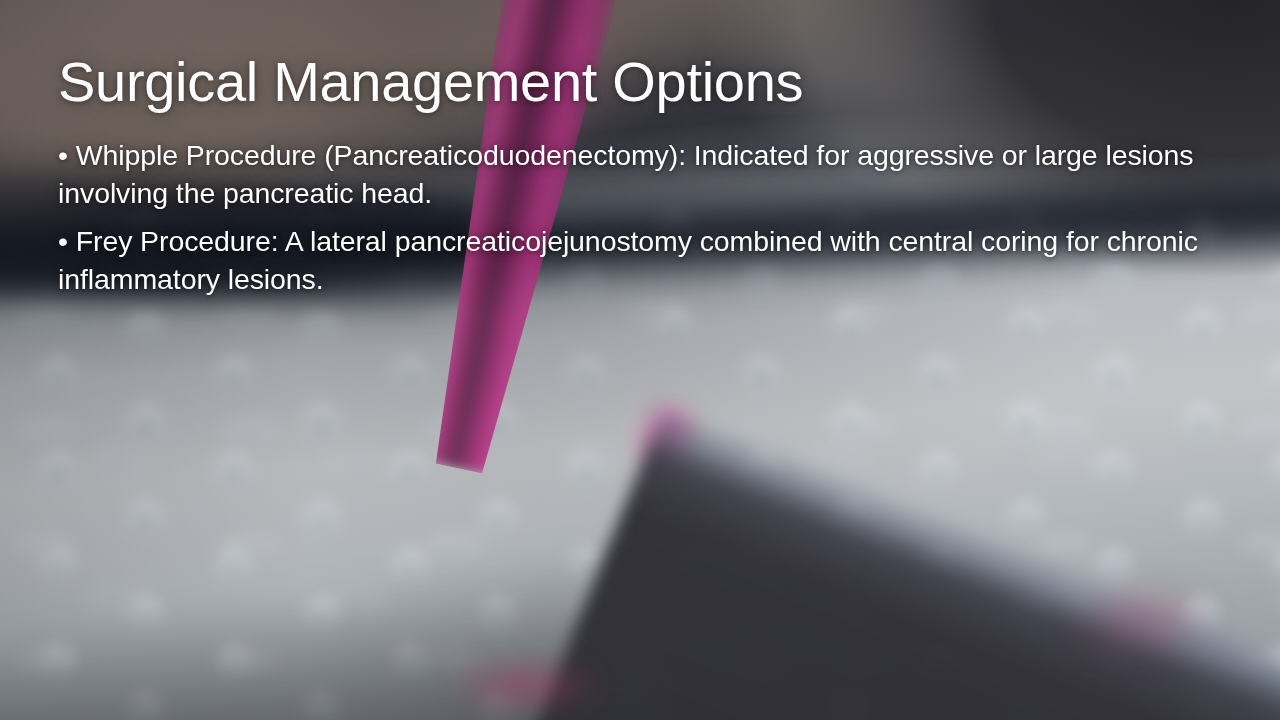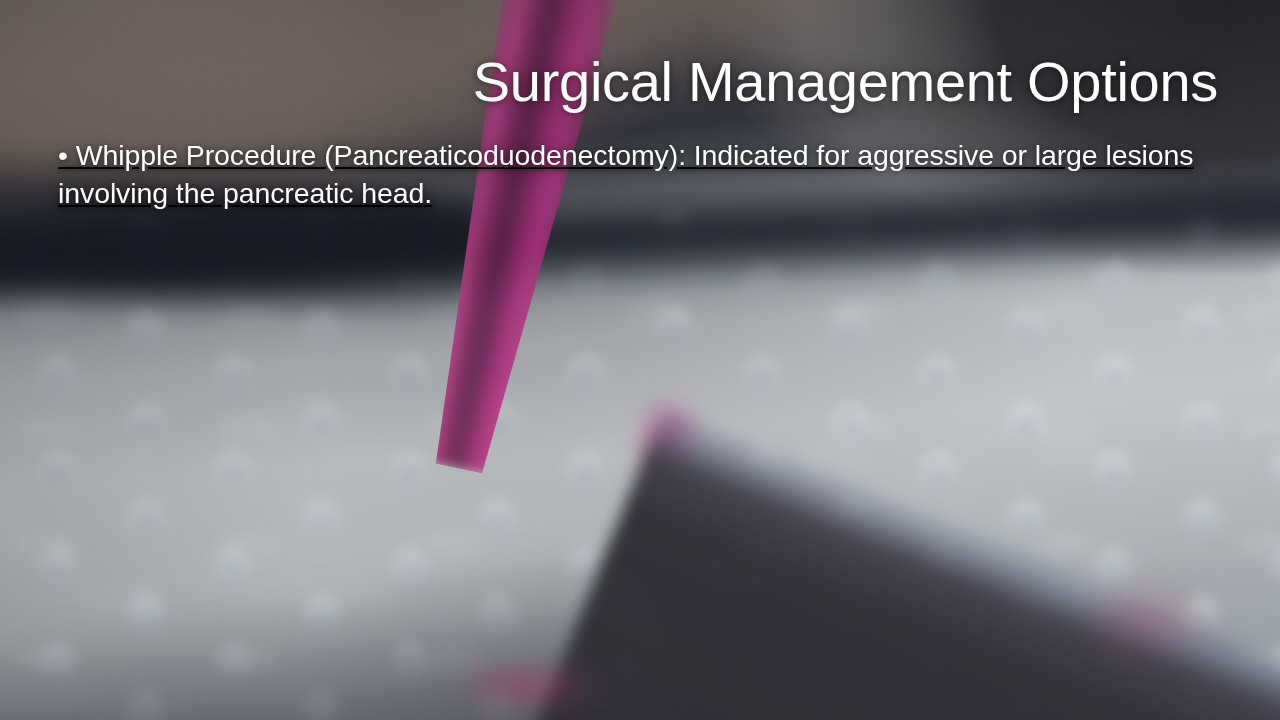--- a/index.html
+++ b/index.html
@@ -243,36 +243,34 @@
   #slide-title {
     margin: 0;
     padding-top: 52px;
     font-size: 56px;
     font-weight: 300;
     line-height: 1.08;
     letter-spacing: -0.3px;
     color: #ffffff;
     text-shadow: 0 1px 6px rgba(0,0,0,0.45), 0 0 22px rgba(0,0,0,0.25);
     white-space: nowrap;
-    text-align: right;
   }
 
   #bullet-list {
     margin: 0;
     padding: 0;
     list-style: none;
     margin-top: 24px;
   }
 
   .bullet-item {
     display: flex;
     align-items: flex-end;
     margin-bottom: 10px;
     max-width: 1150px;
-    text-decoration: underline;
   }
 
   .bullet-text {
     flex: 1 1 auto;
     font-size: 28.5px;
     font-weight: 300;
     line-height: 38px;
     color: #ffffff;
     letter-spacing: -0.1px;
     text-shadow: 0 1px 5px rgba(0,0,0,0.52), 0 0 16px rgba(0,0,0,0.28);
@@ -302,16 +300,19 @@
 
     <h1 id="slide-title">Surgical Management Options</h1>
 
     <ul id="bullet-list">
 
       <li class="bullet-item">
         <span class="bullet-text">• Whipple Procedure (Pancreaticoduodenectomy): Indicated for aggressive or large lesions involving the pancreatic head.</span>
       </li>
 
 
+      <li class="bullet-item">
+        <span class="bullet-text">• Frey Procedure: A lateral pancreaticojejunostomy combined with central coring for chronic inflammatory lesions.</span>
+      </li>
 
     </ul>
   </div>
 </div>
 
 </body></html>

